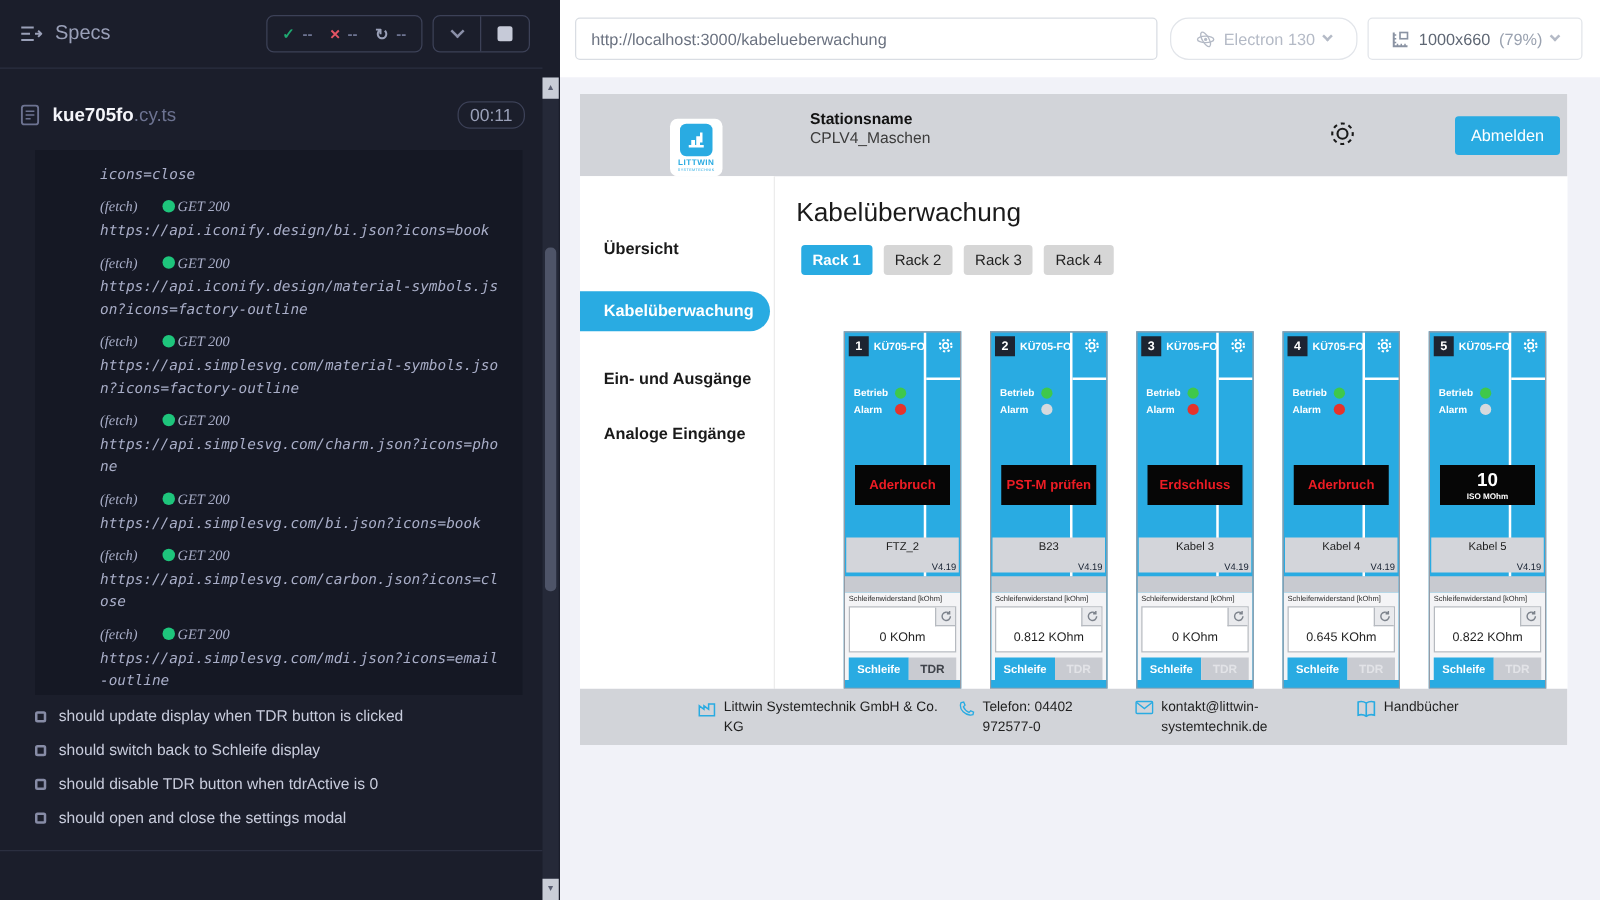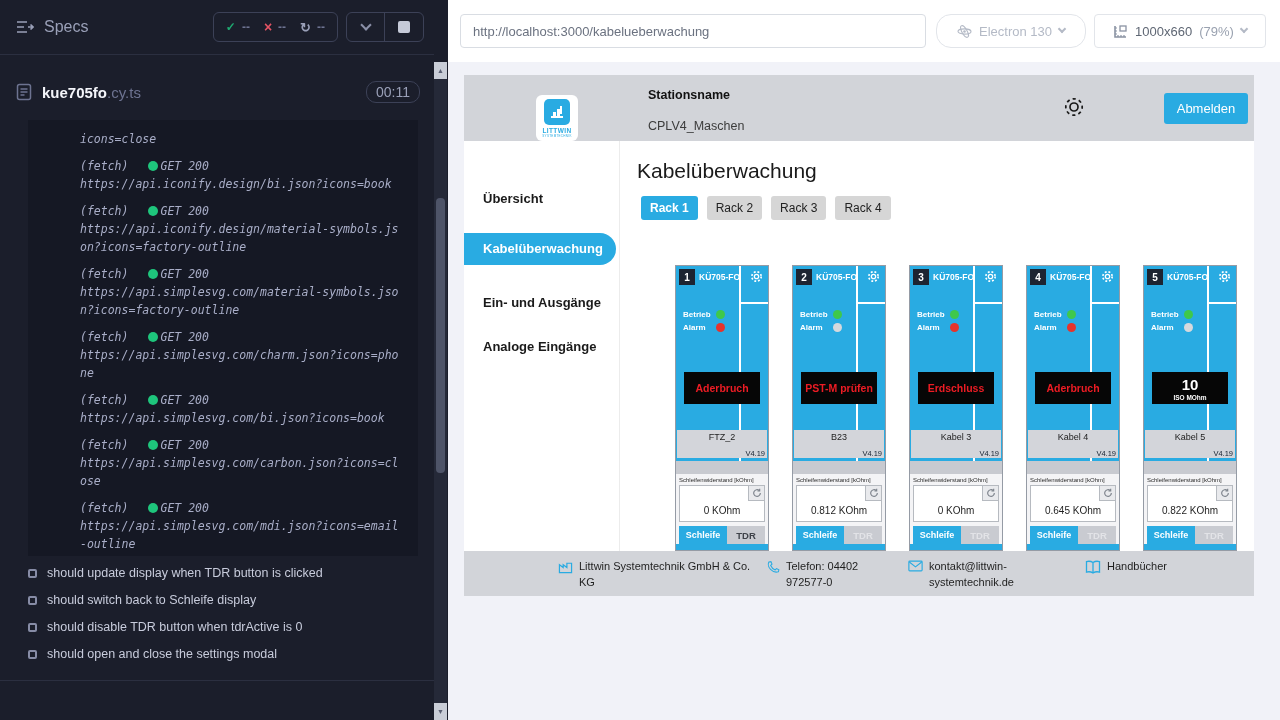--- a/index.html
+++ b/index.html
@@ -31,21 +31,21 @@
     display:flex; align-items:center; padding:0 14px 0 16px; gap:10px; cursor:pointer; }
   .spec-name { font-size:15px; font-weight:bold; color:#f4f5fa; flex:1; }
   .spec-name .ext { font-weight:normal; color:#6d7391; }
   .time-badge { font-size:14px; color:#9aa0b8; border:1px solid #3c4157; border-radius:10px; padding:2px 9px; }
 
   .r-log { position:absolute; left:28px; top:120px; width:390px; height:436px;
     background:#151824; padding:10px 8px 10px 52px; overflow:hidden;
     font-family:"DejaVu Sans Mono", monospace; font-style:italic; font-size:11.5px;
     color:#a9aec8; line-height:18px; }
   .log-entry { margin-bottom:9px; }
-  .log-head { display:none; }
+  .log-head { display:none;font-family:Liberation Serif, serif; }
   .log-head.show { display:block; }
   .log-head .fetch { margin-right:20px; }
   .dot { display:none; width:10px; height:10px; border-radius:50%; background:#1ec57c;
     vertical-align:-1px; margin-right:2px; }
   .dot.visible { display:inline-block; }
   .log-url { word-break:break-all; max-width:322px; }
 
   .r-tests { position:absolute; left:28px; top:566px; width:400px; }
   .test-row { display:flex; align-items:center; gap:10px; margin-bottom:13px;
     font-size:12.5px; color:#c8ccdc; cursor:pointer; }
@@ -79,21 +79,21 @@
 
   .a-header { position:absolute; left:0; top:0; width:790px; height:66px; background:#d2d4d9; }
   .logo { position:absolute; left:72px; top:20px; width:42px; height:46px; background:#fff;
     border-radius:6px; display:flex; flex-direction:column; align-items:center; padding-top:4px; }
   .logo-mark { width:26px; height:26px; background:#29abe2; border-radius:5px;
     display:flex; align-items:center; justify-content:center; }
   .logo-t1 { font-size:6.5px; font-weight:bold; color:#29abe2; letter-spacing:.4px; margin-top:2px; }
   .logo-t2 { font-size:3px; color:#29abe2; letter-spacing:.3px; }
   .station { position:absolute; left:184px; top:13px; }
   .station .lbl { font-size:12.5px; font-weight:bold; color:#121212; }
-  .station .val { font-size:12.5px; color:#3c3c3c; margin-top:17px; }
+  .station .val { font-size:12.5px; color:#3c3c3c; margin-top:1px; }
   .hdr-gear { position:absolute; left:596px; top:18px; width:28px; height:28px; cursor:pointer; }
   .btn-logout { position:absolute; left:700px; top:18px; width:84px; height:31px; background:#29abe2;
     color:#fff; font-size:13px; border:none; border-radius:3px; cursor:pointer;
     font-family:"Liberation Sans", sans-serif; }
 
   .a-nav { position:absolute; left:0; top:66px; width:156px; height:410px; background:#fff;
     border-right:1px solid #ececec; }
   .nav-item { position:absolute; left:0; width:152px; height:32px; line-height:32px;
     padding-left:19px; font-size:13px; font-weight:bold; color:#1a1a1a; cursor:pointer; }
   .nav-item.active { background:#29abe2; color:#fff; border-radius:0 16px 16px 0; }

